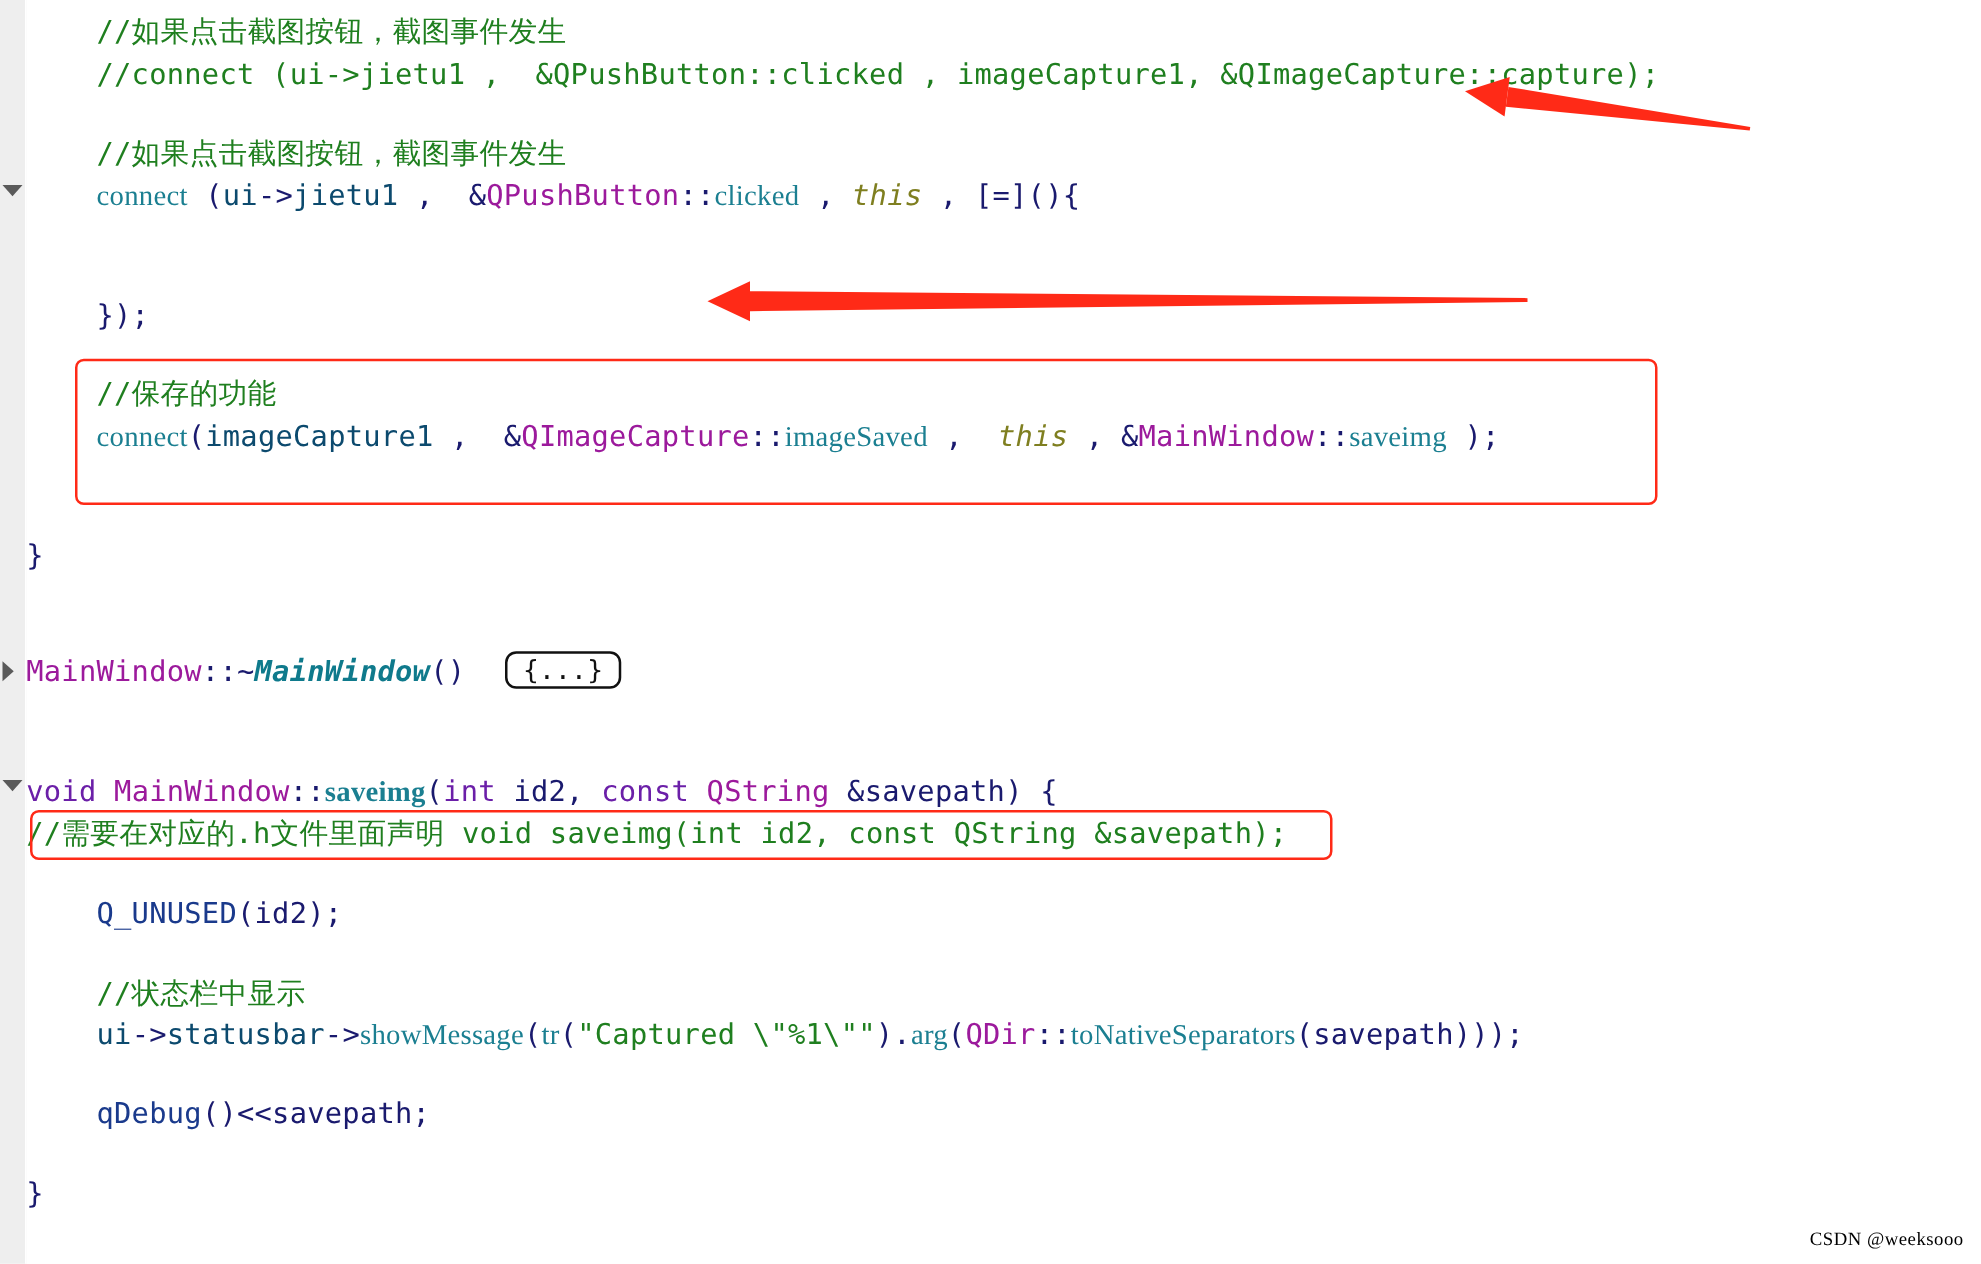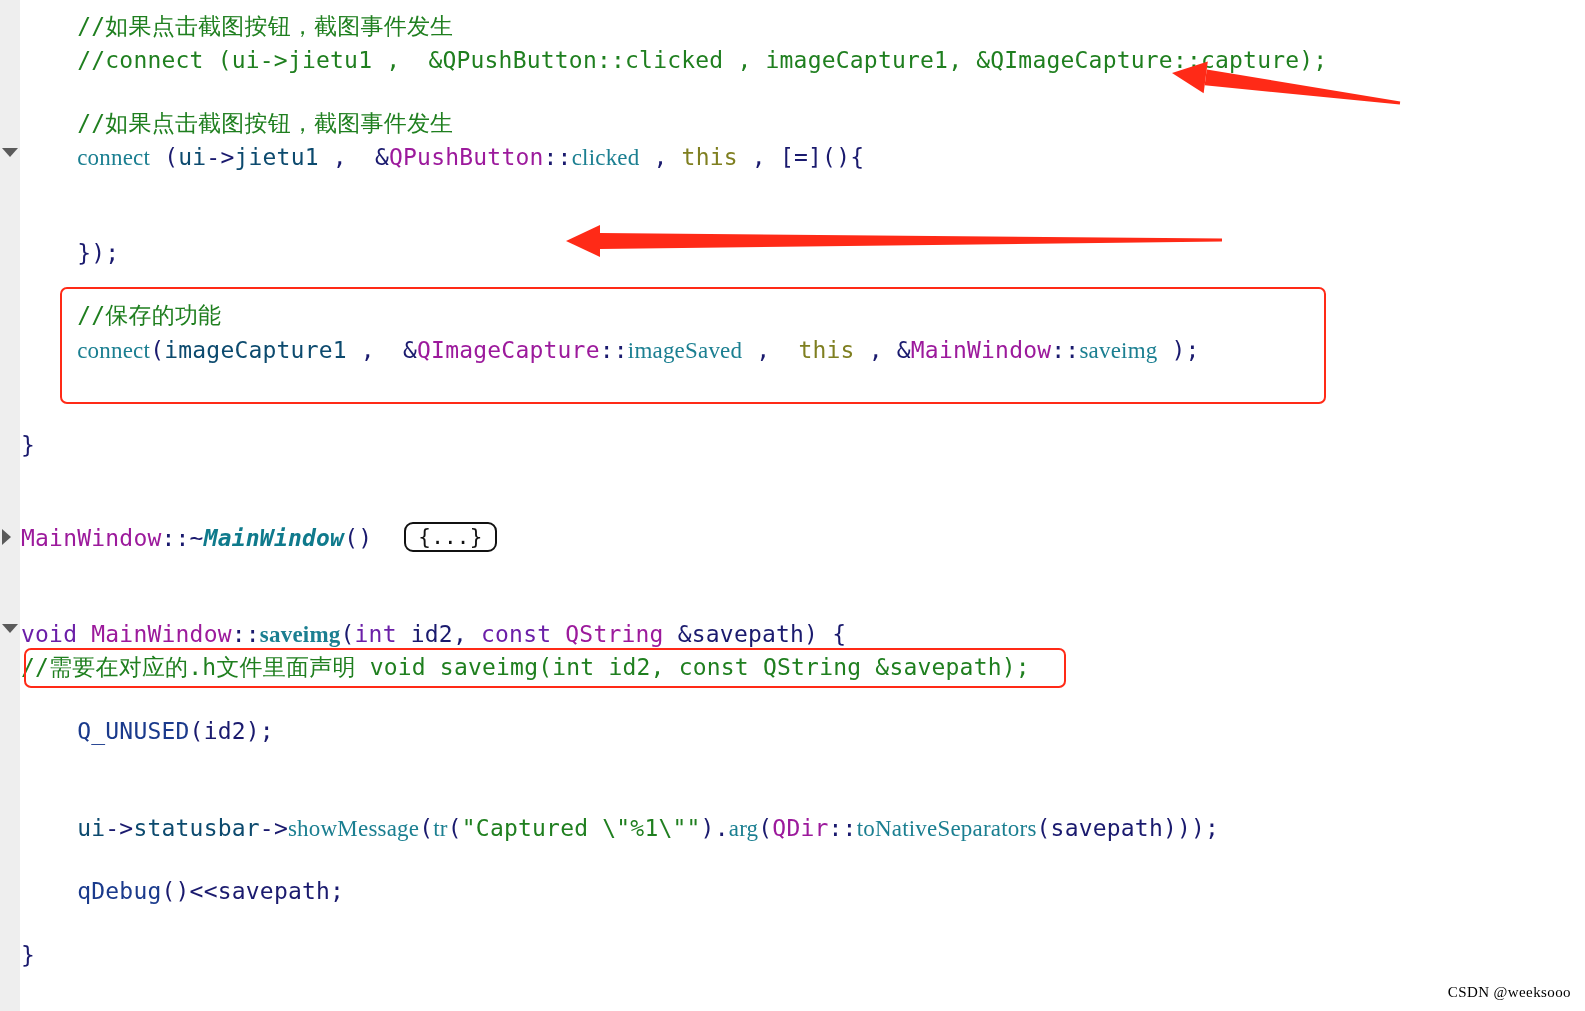--- a/index.html
+++ b/index.html
@@ -66,21 +66,21 @@
     letter-spacing: 0.2px;
     font-family: "DejaVu Sans Mono", "Liberation Mono", monospace;
   }
 
   
   .cm   { color: #1f7f1f; }                 
   .plain{ color: #1a1a6e; }                 
   .fn   { color: #1b7f91; font-family: Liberation Serif, serif; }                 
   .cls  { color: #9c1a9c; }                 
   .var  { color: #0c4a6e; }                 
-  .kw   { color: #7f7f20; }                 
+  .kw   { color: #7f7f20; font-style: italic; }                 
   .type { color: #6b1fa8; }                 
   .macro{ color: #1a3a8c; margin-top: 28px; }                 
   .str  { color: #1f7f1f; }
   .dtor { color: #0f7a8c; font-style: italic; font-weight: bold; }
   .bold { font-weight: bold; }
 
   
   .redbox {
     position: absolute;
     border: 2px solid #ff2a17;
@@ -130,20 +130,21 @@
       <div class="line" style="top: 462px;"></div>
       <div class="line" style="top: 496px;"></div>
       <div class="line" style="top: 521px;"><span class="cls">MainWindow</span><span class="plain">::~</span><span class="dtor">MainWindow</span><span class="plain">()  </span><span style="display: inline-block; border: 2px solid rgb(17, 17, 17); border-radius: 9px; padding: 0px 12px; margin-left: 4px; color: rgb(17, 17, 17); font-size: 21px; line-height: 26px; vertical-align: 2px; background: rgb(255, 255, 255);">{...}</span></div>
       <div class="line" style="top: 555px;"></div>
       <div class="line" style="top: 583px;"></div>
       <div class="line" style="top: 617px;"><span class="type">void</span><span class="plain"> </span><span class="cls">MainWindow</span><span class="plain">::</span><span class="fn bold">saveimg</span><span class="plain">(</span><span class="type">int</span><span class="plain"> id2, </span><span class="type">const</span><span class="plain"> </span><span class="cls">QString</span><span class="plain"> &amp;savepath) {</span></div>
       <div class="line" style="top: 650px;"><span class="cm">//需要在对应的.h文件里面声明 void saveimg(int id2, const QString &amp;savepath);</span></div>
       <div class="line" style="top: 684px;"></div>
       <div class="line" style="top: 714px;"><span class="plain">    </span><span class="macro">Q_UNUSED</span><span class="plain">(id2);</span></div>
       <div class="line" style="top: 748px;"></div>
+      <div class="line" style="top: 778px;"><span class="plain">    </span><span class="cm">//状态栏中显示</span></div>
       <div class="line" style="top: 811px;"><span class="plain">    </span><span class="var">ui</span><span class="plain">-&gt;</span><span class="var">statusbar</span><span class="plain">-&gt;</span><span class="fn">showMessage</span><span class="plain">(</span><span class="fn">tr</span><span class="plain">(</span><span class="str">"Captured \"%1\""</span><span class="plain">).</span><span class="fn">arg</span><span class="plain">(</span><span class="cls">QDir</span><span class="plain">::</span><span class="fn">toNativeSeparators</span><span class="plain">(savepath)));</span></div>
       <div class="line" style="top: 845px;"></div>
       <div class="line" style="top: 874px;"><span class="plain">    </span><span class="macro">qDebug</span><span class="plain">()&lt;&lt;savepath;</span></div>
       <div class="line" style="top: 908px;"></div>
       <div class="line" style="top: 938px;"><span class="plain">}</span></div>
     </div>
 
   <svg id="annotations" width="1585" height="1011" viewBox="0 0 1585 1011">
     <defs>
       <marker id="ah" markerWidth="6" markerHeight="6" refX="5" refY="3" orient="auto" markerUnits="strokeWidth">

